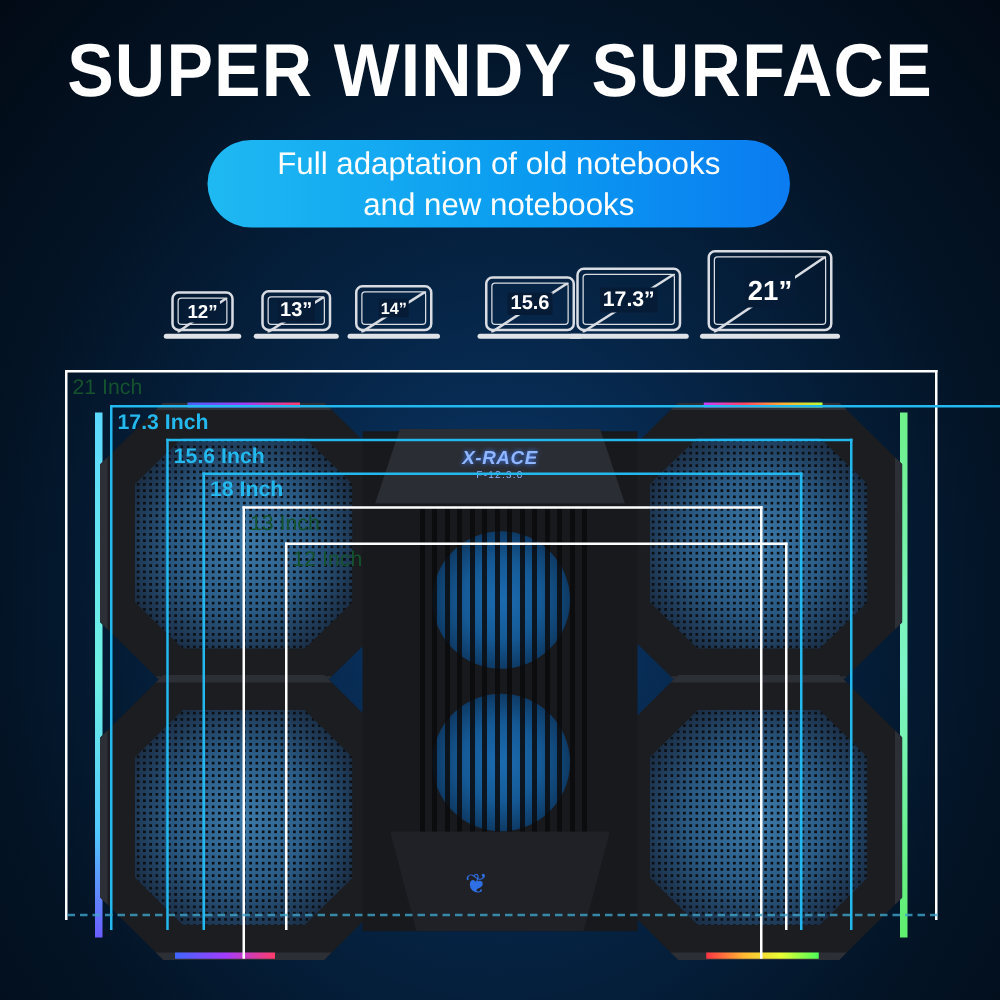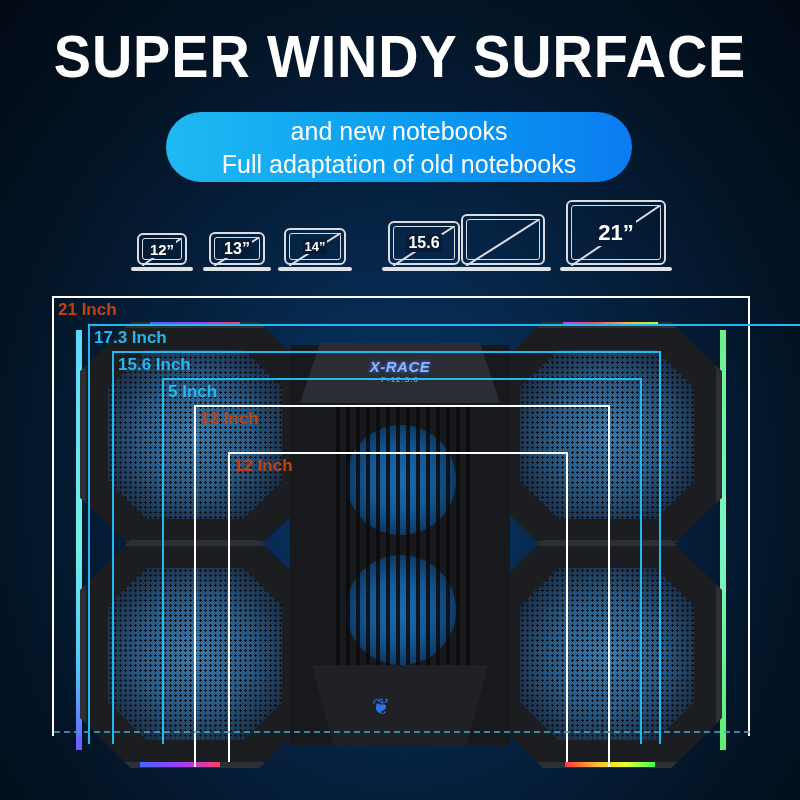--- a/index.html
+++ b/index.html
@@ -46,32 +46,32 @@
   .rgb-l{position:absolute;left:76px;top:330px;width:6px;height:420px;background:linear-gradient(180deg,#5cd8ff,#6ff2e4 50%,#50c8ff 80%,#6a5cff);}
   .rgb-r{position:absolute;left:720px;top:330px;width:6px;height:420px;background:linear-gradient(180deg,#6ef08a,#7ef5c8 50%,#5fef6e);}
   .rgb-bl{position:absolute;left:140px;top:762px;width:80px;height:5px;background:linear-gradient(90deg,#3f66ff,#a23cff,#ff3c6a);}
   .rgb-br{position:absolute;left:565px;top:762px;width:90px;height:5px;background:linear-gradient(90deg,#ff3344,#ffb833,#e8ff33,#4dff5a);}
   .rgb-tl{position:absolute;left:150px;top:322px;width:90px;height:4px;background:linear-gradient(90deg,#4a62ff,#9d3cff,#ff3c6a);}
   .rgb-tr{position:absolute;left:563px;top:322px;width:95px;height:4px;background:linear-gradient(90deg,#c63cff,#ff4466,#ffae33,#b8ff33);}
 
   
   .box{position:absolute;box-sizing:border-box;border:2px solid;border-bottom:none;}
   .box .bl{position:absolute;font-size:17px;font-weight:bold;left:4px;top:2px;white-space:nowrap;}
-  .w{border-color:#ffffff;} .w .bl{color:#c2410c;font-weight:bold;}
+  .w{border-color:#ffffff;} .w .bl{color:#14532d;font-weight:normal;}
   .c{border-color:#23b8ee;} .c .bl{color:#23b8ee;}
   .dash{position:absolute;left:54px;top:731px;width:696px;border-top:2px dashed #3ea4c9;opacity:.8;}
 </style>
 </head>
 <body>
 
 <div class="title">SUPER WINDY SURFACE</div>
 
 <div class="pill">
+  <span>Full adaptation of old notebooks</span>
   <span>and new notebooks</span>
-  <span>Full adaptation of old notebooks</span>
 </div>
 
 <div class="laptop" style="left:137px;top:233px;width:50px;height:38px;">
   <div class="scr"></div>
     <div class="diag" style="--a: 1; --ang: -34.992020198558656deg;">
       <div style="position: absolute; left: 0px; bottom: 0px; width: 48.8262px; height: 1.5px; background: rgb(217, 221, 227); transform-origin: left bottom; transform: rotate(-34.992deg);"></div>
     </div>
   <div class="lbl" style="font-size:15px">
       <b>12”</b>
     </div>
@@ -104,20 +104,23 @@
     </div>
   <div class="lbl" style="font-size:16px">
       <b>15.6</b>
     </div>
   <div class="base"></div>
 </div>
 <div class="laptop" style="left:461px;top:214px;width:84px;height:57px;">
   <div class="scr"></div>
     <div class="diag" style="--ang: -32.421064762506944deg;">
       <div style="position: absolute; left: 0px; bottom: 0px; width: 87.6641px; height: 1.5px; background: rgb(217, 221, 227); transform-origin: left bottom; transform: rotate(-32.4211deg);"></div>
+    </div>
+  <div class="lbl" style="font-size:17px">
+      <b>17.3”</b>
     </div>
   <div class="base"></div>
 </div>
 <div class="laptop" style="left:566px;top:200px;width:100px;height:71px;">
   <div class="scr"></div>
     <div class="diag" style="--ang: -34.12854707414517deg;">
       <div style="position: absolute; left: 0px; bottom: 0px; width: 108.724px; height: 1.5px; background: rgb(217, 221, 227); transform-origin: left bottom; transform: rotate(-34.1285deg);"></div>
     </div>
   <div class="lbl" style="font-size:22px">
       <b>21”</b>
@@ -157,27 +160,27 @@
   <div class="bottomcap"></div>
   <div class="logo">❦</div>
 </div>
 
 <div class="box w" style="left:52px;top:296px;width:698px;height:440px;">
   <span class="bl">21 Inch</span>
 </div>
 <div class="box c" style="left:88px;top:324px;width:715px;height:420px;">
   <span class="bl">17.3 Inch</span>
 </div>
-<div class="box c" style="left:112px;top:351px;width:549px;height:393px;">
+<div class="box c" style="left:133px;top:351px;width:549px;height:393px;">
   <span class="bl">15.6 Inch</span>
 </div>
 <div class="box c" style="left:162px;top:378px;width:480px;height:366px;">
-  <span class="bl">5 Inch</span>
+  <span class="bl">18 Inch</span>
 </div>
 <div class="box w" style="left:194px;top:405px;width:416px;height:362px;">
   <span class="bl">13 Inch</span>
 </div>
-<div class="box w" style="left:228px;top:452px;width:340px;height:310px;">
+<div class="box w" style="left:228px;top:434px;width:402px;height:310px;">
   <span class="bl">12 Inch</span>
 </div>
 <div class="dash"></div>
 
 <style>.laptop .diag::before{display:none;}</style>
 
 </body></html>

